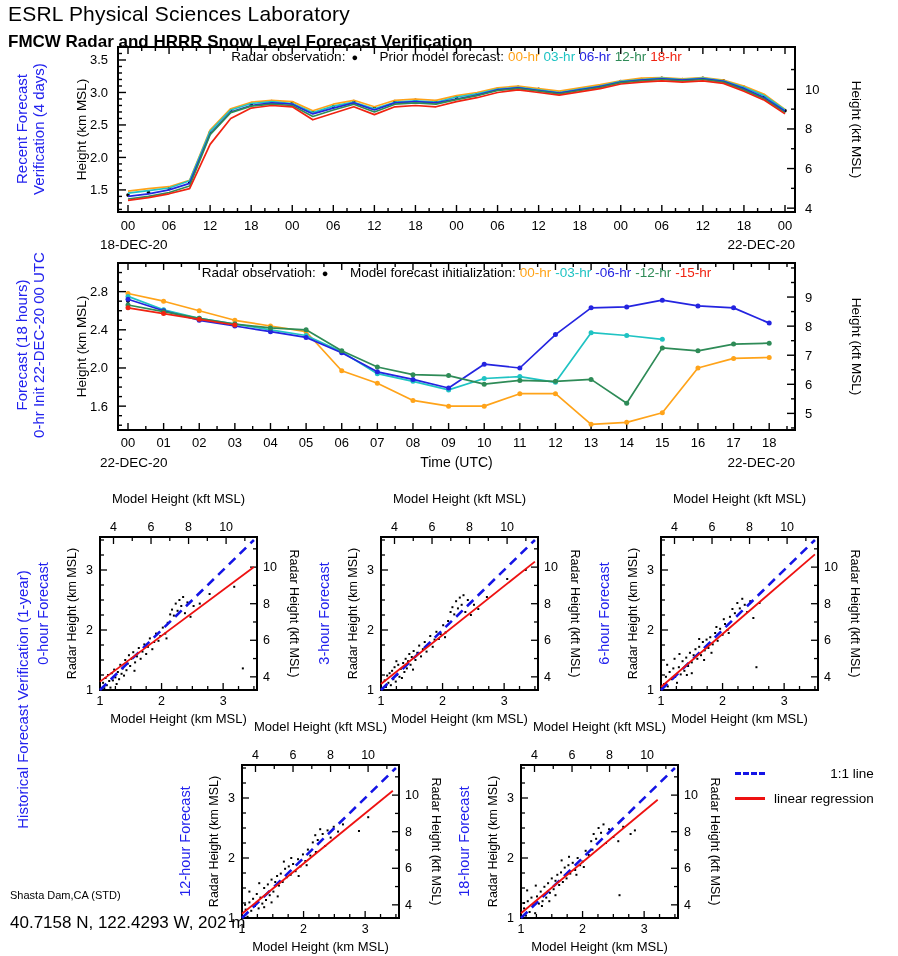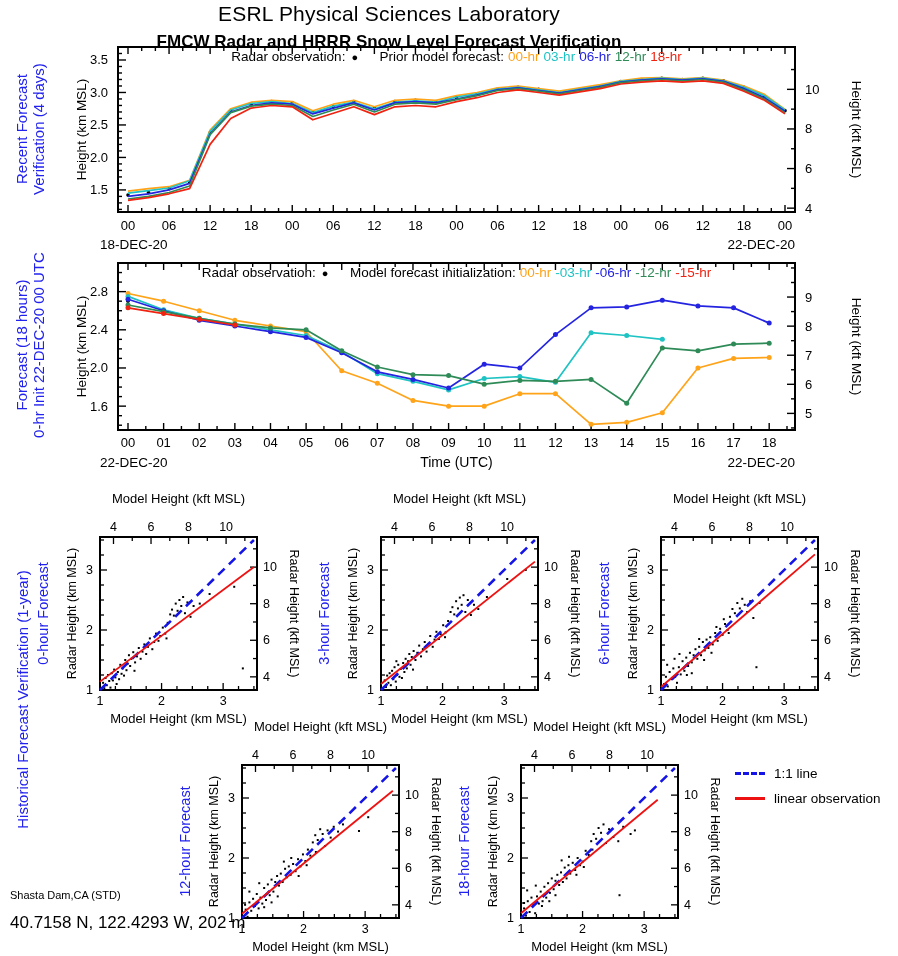--- a/index.html
+++ b/index.html
@@ -1,32 +1,32 @@
 <!DOCTYPE html>
 <html><head>
 <meta charset="utf-8">
 <style>
   html,body{margin:0;padding:0;background:#fff;}
   .page{position:relative;width:898px;height:956px;background:#fff;overflow:hidden;
         font-family:"Liberation Sans",sans-serif;color:#000;}
-  .titles{position:absolute;left:0;top:2px;width:778px;text-align:center;}
+  .titles{position:absolute;left:0;top:2px;width:778px;padding-left:8px;}
   .title{font-size:21px;font-weight:500;letter-spacing:.2px;}
   .subtitle{font-size:17px;font-weight:700;margin-top:6px;}
   .logo{position:absolute;left:822px;top:2px;}
   svg.chart{position:absolute;left:0;}
   .legendrow{position:absolute;width:677px;left:118px;text-align:center;font-size:13.5px;white-space:nowrap;}
   .legendrow .it{margin-left:4px;font-weight:500;}
   .legendrow .pre{font-weight:400;}
   .legendrow .dot{margin:0 8px 0 6px;font-size:11px;}
   .rot{position:absolute;text-align:center;transform:rotate(-90deg);color:#2222ee;
        font-size:15px;line-height:17px;white-space:nowrap;}
   .footer1{position:absolute;left:10px;top:889px;font-size:11px;}
   .footer2{position:absolute;left:10px;top:913px;font-size:17px;}
   .sclegend{position:absolute;left:735px;top:766px;font-size:13.5px;}
-  .sclegend .row{display:flex;align-items:center;margin-bottom:10px;}
+  .sclegend .row{display:flex;align-items:center;margin-bottom:10px;justify-content:space-between;}
   .sclegend .samp{width:30px;margin-right:9px;}
 </style>
 </head>
 <body>
 
 <div class="page">
 
   <div class="titles">
     <div class="title">ESRL Physical Sciences Laboratory</div>
     <div class="subtitle">FMCW Radar and HRRR Snow Level Forecast Verification</div>
@@ -1079,20 +1079,20 @@
       <line x1="78" y1="194.2" x2="214.6823529411765" y2="80.79999999999998" stroke="#EE1111" stroke-width="1.8"></line>
     </svg>
 
   <div class="sclegend">
     <div class="row">
       <div class="samp" id="samp-11" style="border-top: 3px dashed rgb(20, 20, 230);"></div>
       <span>1:1 line</span>
     </div>
     <div class="row">
       <div class="samp" id="samp-reg" style="border-top: 3px solid rgb(238, 17, 17);"></div>
-      <span>linear observation</span>
+      <span>linear regression</span>
     </div>
   </div>
 
   <div class="footer1">Shasta Dam,CA (STD)</div>
   <div class="footer2">40.7158 N, 122.4293 W, 202 m</div>
 
 </div>
 
 </body></html>

